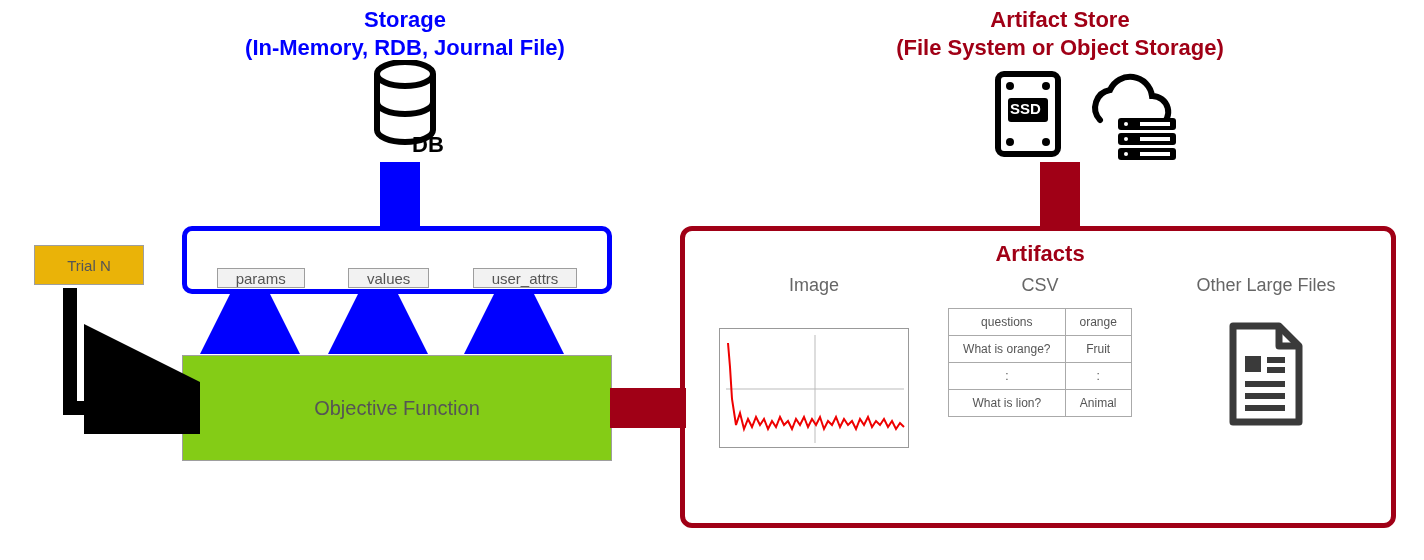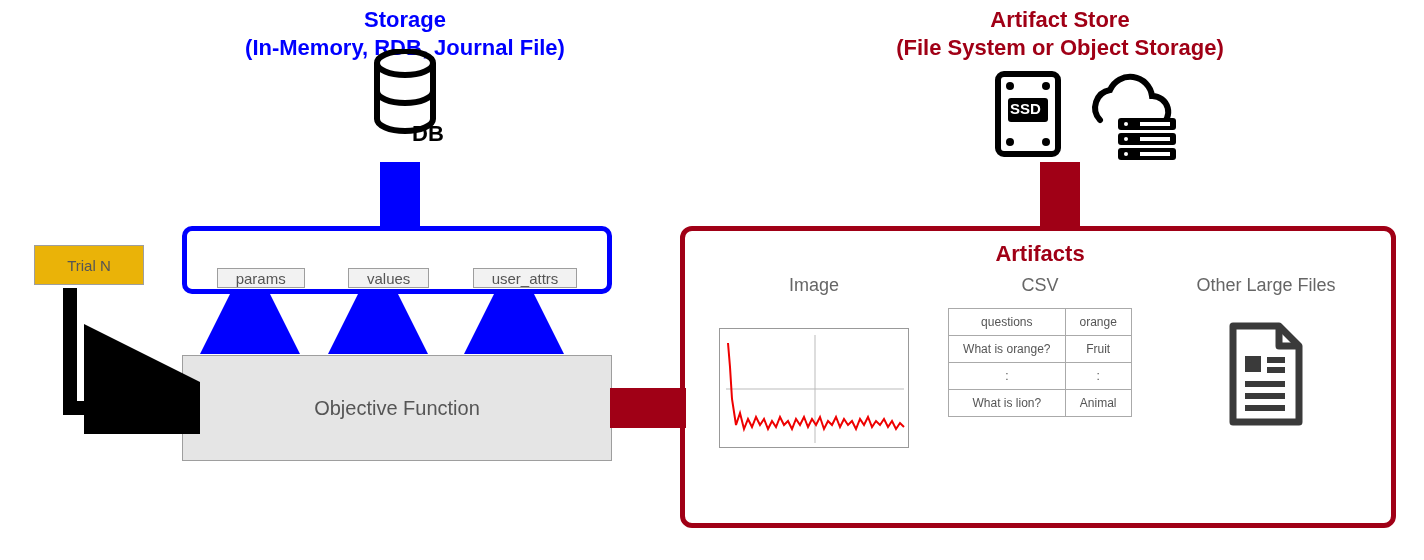--- a/index.html
+++ b/index.html
@@ -18,21 +18,21 @@
     text-align: center;
     font-weight: 700;
     font-size: 22px;
     line-height: 1.25;
     white-space: nowrap;
   }
   .title.storage { color: #0000ff; left: 190px; top: 6px; width: 430px; }
   .title.artifact-store { color: #a00016; left: 730px; top: 6px; width: 660px; }
 
   
-  .db-icon { position: absolute; left: 370px; top: 49px; width: 70px; height: 100px; }
+  .db-icon { position: absolute; left: 370px; top: 60px; width: 70px; height: 100px; }
 
   
   .store-icons { position: absolute; left: 990px; top: 70px; width: 180px; height: 90px; }
 
   
   .trial-box {
     position: absolute;
     left: 34px; top: 245px;
     width: 110px; height: 40px;
     border: 1px solid #9e9e9e;
@@ -62,21 +62,21 @@
     padding: 0 18px;
     margin-top: 36px;
   }
 
   
   .objective-box {
     position: absolute;
     left: 182px; top: 355px;
     width: 430px; height: 106px;
     border: 1px solid #9e9e9e;
-    background: #e5e5e5;
+    background: #84cc16;
     display: flex; align-items: center; justify-content: center;
     font-size: 20px; color: #555;
   }
 
   
   .artifacts-box {
     position: absolute;
     left: 680px; top: 226px;
     width: 716px; height: 302px;
     border: 5px solid #a00016;

